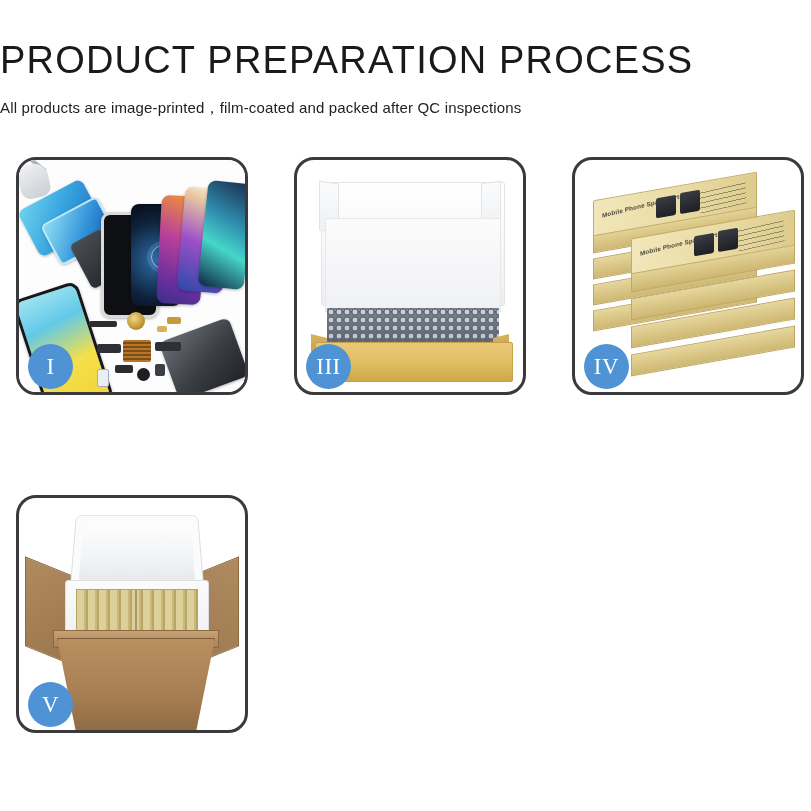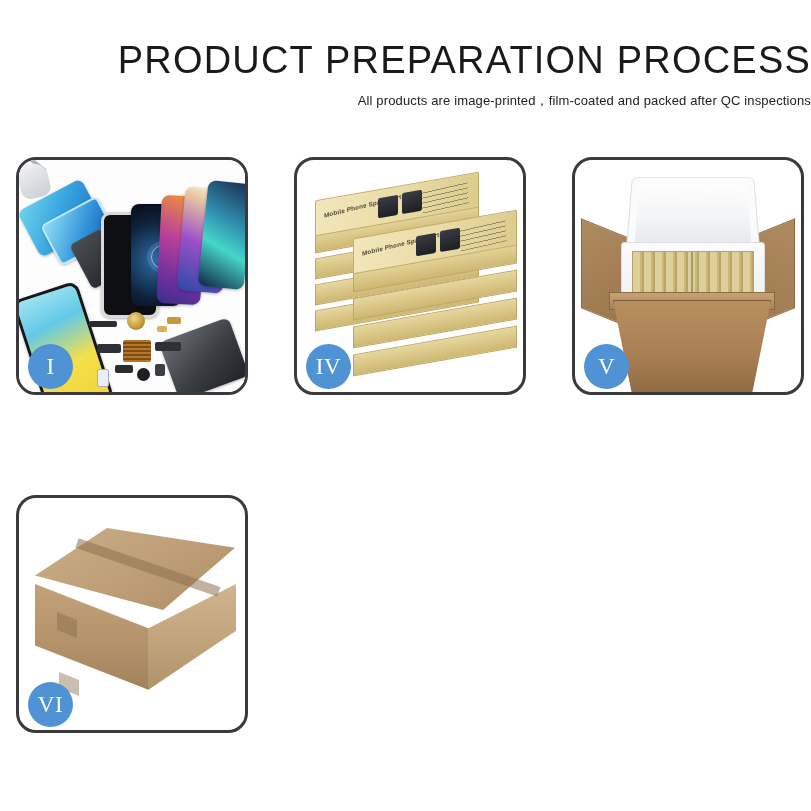--- a/index.html
+++ b/index.html
@@ -21,35 +21,35 @@
     height: 811px;
     background: #ffffff;
   }
 
   
   .header {
     position: absolute;
     left: 0;
     top: 36px;
     width: 811px;
-    text-align: right;
+    text-align: left;
   }
   .title {
     font-family: "Liberation Sans Narrow", "Liberation Sans", sans-serif;
     font-size: 38px;
     letter-spacing: 1.2px;
     font-weight: 400;
     color: #1a1a1a;
     line-height: 48px;
     white-space: nowrap;
     transform: scaleX(1.0);
   }
   .subtitle {
-    margin-top: 7px;
-    font-size: 13px;
+    margin-top: 14px;
+    font-size: 15px;
     color: #222222;
     letter-spacing: 0.15px;
     line-height: 20px;
     white-space: nowrap;
   }
 
   
   .grid {
     position: absolute;
     left: 16px;
@@ -478,20 +478,33 @@
         <div class="pt pt-gold1"></div>
         <div class="pt pt-gold2"></div>
         <div class="pt pt-white"></div>
         <div class="pt-tool"></div>
         <div class="pt-hand"></div>
       </div>
       <div class="badge">I</div>
     </div>
 
 
+    <div class="panel">
+      <div class="panel-art mailer">
+        <div class="ml-lid"></div>
+        <div class="ml-lid-flap-l"></div>
+        <div class="ml-lid-flap-r"></div>
+        <div class="ml-inner"></div>
+        <div class="ml-wrap"></div>
+        <div class="ml-side-l"></div>
+        <div class="ml-side-r"></div>
+        <div class="ml-front"></div>
+      </div>
+      <div class="badge">III</div>
+    </div>
 
     <div class="panel">
       <div class="panel-art stack">
         <div class="gb gb-side gb-r4"></div>
         <div class="gb gb-side gb-r3"></div>
         <div class="gb gb-side gb-r2"></div>
         <div class="gb gb-side gb-r1"></div>
 
         <div class="gb gb-side gb-q4"></div>
         <div class="gb gb-side gb-q3"></div>
@@ -522,26 +535,15 @@
         <div class="foam-lid"></div>
         <div class="foam-box">
           <div class="foam-inner"></div>
         </div>
         <div class="ct-rim"></div>
         <div class="ct-body"></div>
       </div>
       <div class="badge">V</div>
     </div>
 
-    <div class="panel">
-      <div class="panel-art shipbox">
-        <div class="sb-left"></div>
-        <div class="sb-right"></div>
-        <div class="sb-top"></div>
-        <div class="sb-seam"></div>
-        <div class="sb-tape1"></div>
-        <div class="sb-tape2"></div>
-      </div>
-      <div class="badge">VI</div>
-    </div>
 
   </div>
 </div>
 
 </body></html>

